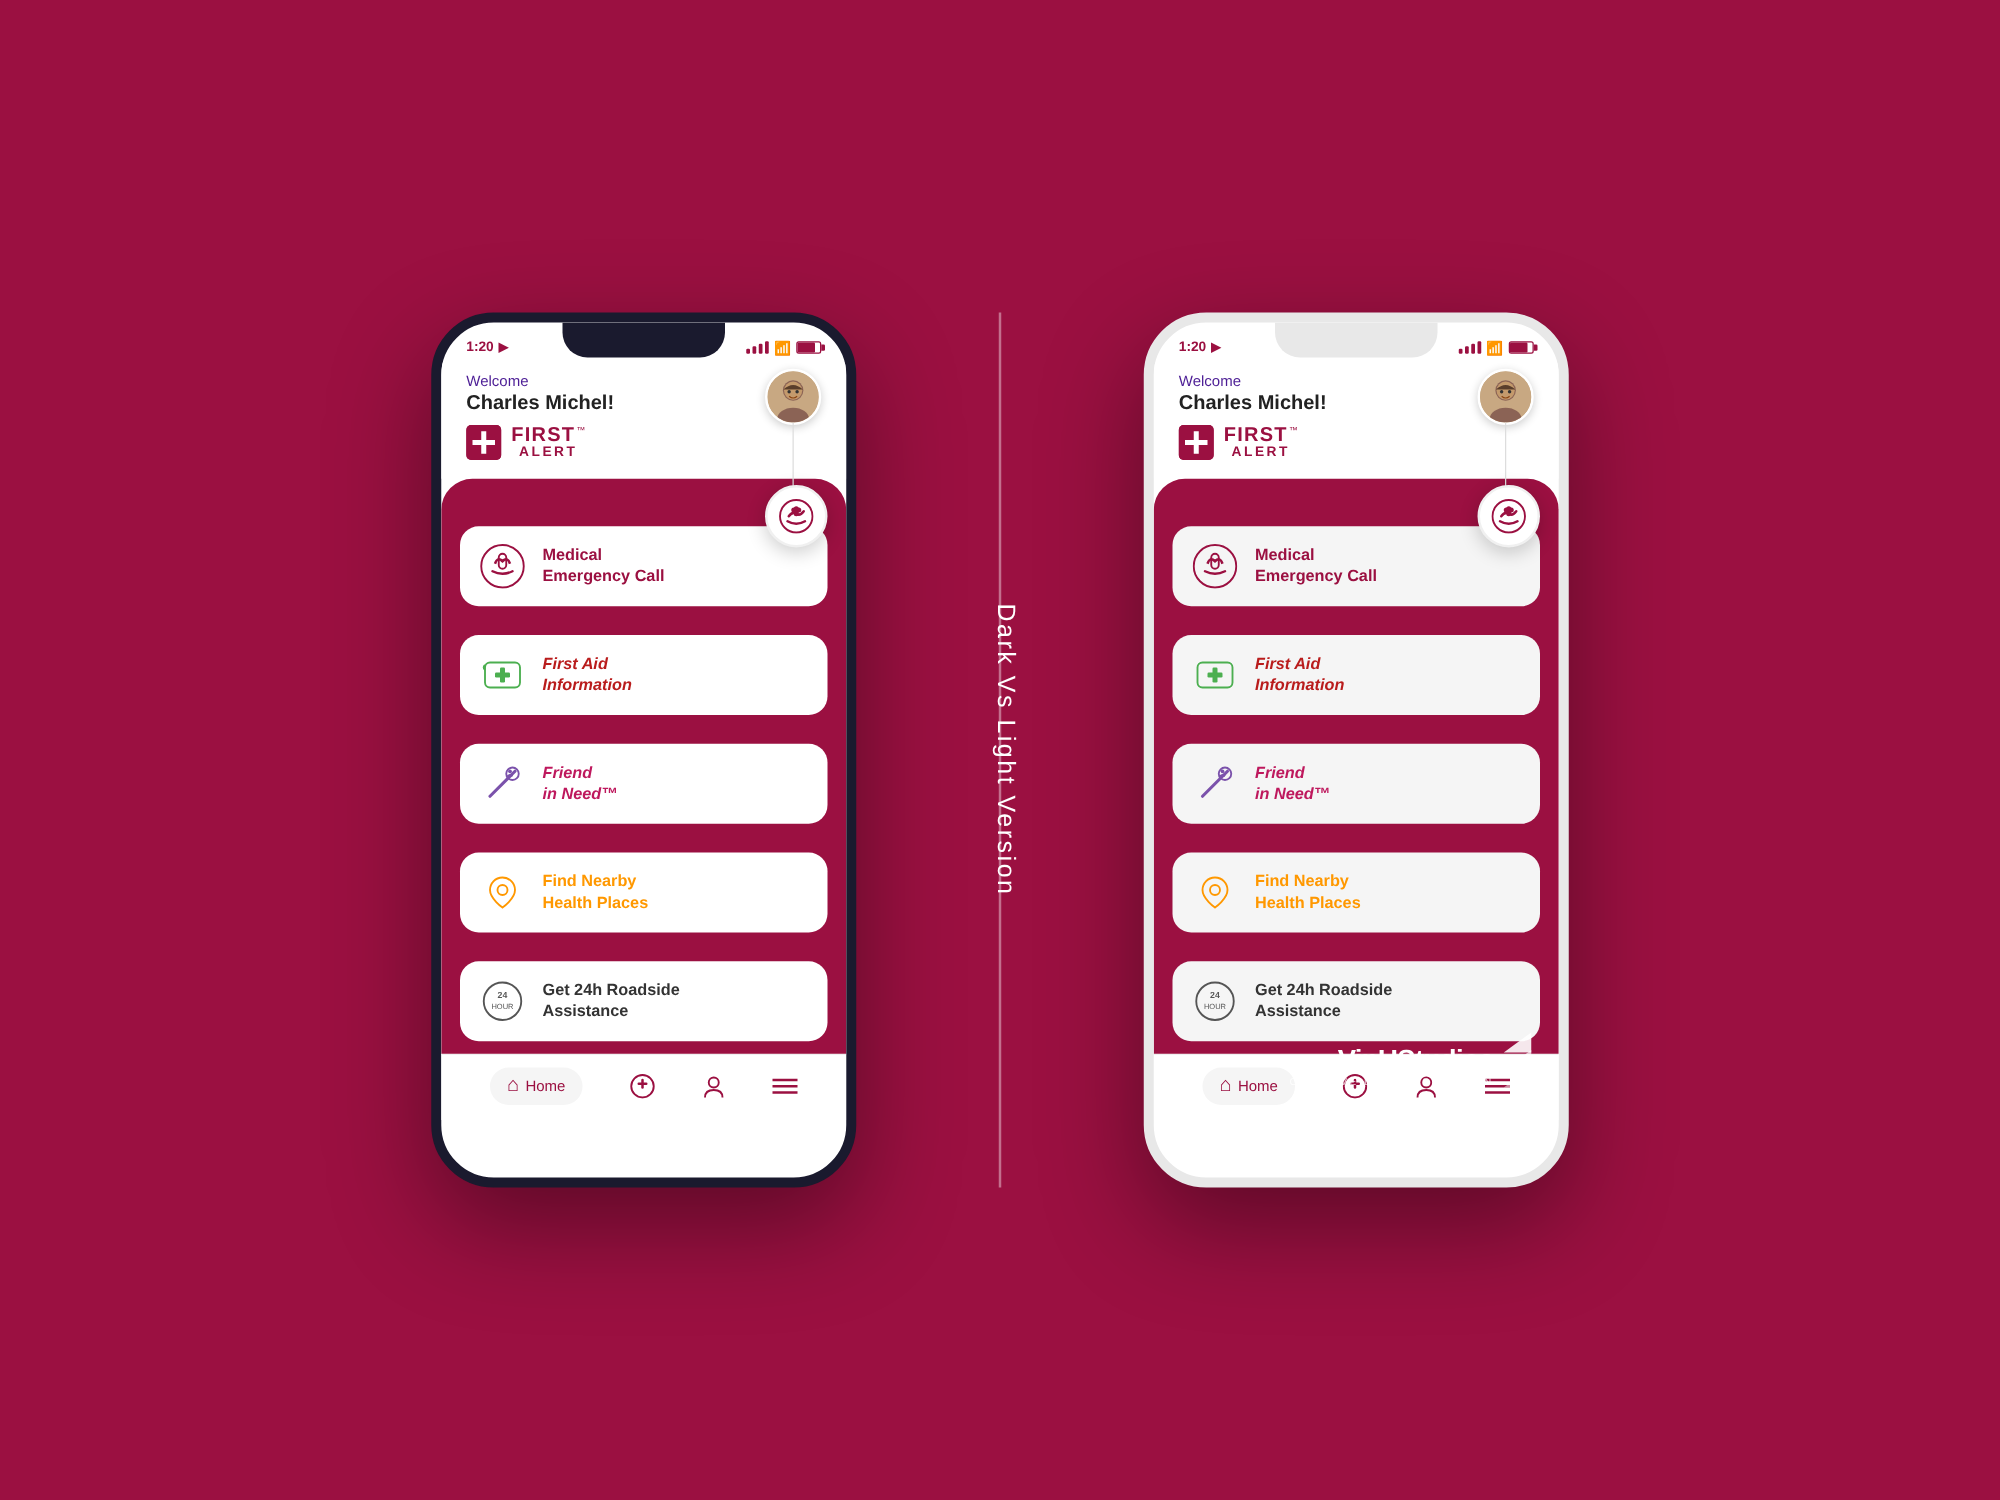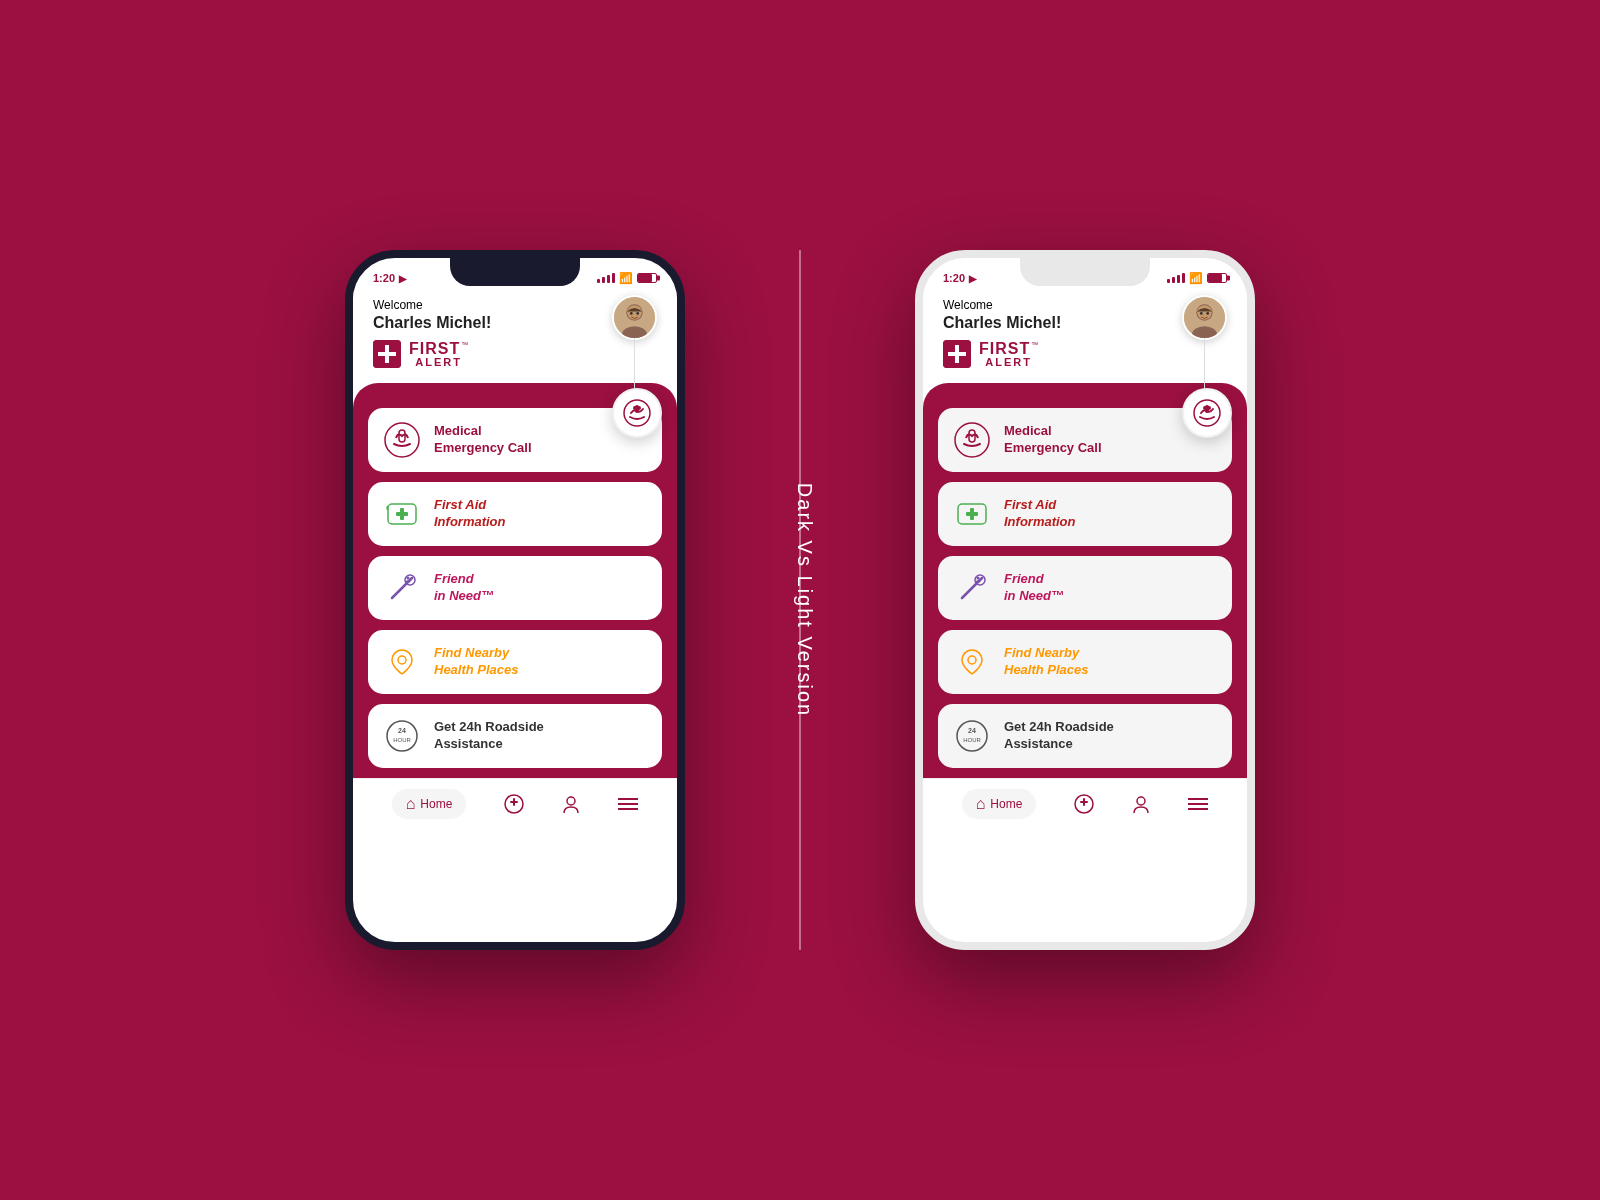--- a/index.html
+++ b/index.html
@@ -105,21 +105,21 @@
 
     
     .phone-header {
       background: white;
       padding: 8px 20px 15px;
       position: relative;
     }
 
     .welcome-text {
       font-size: 12px;
-      color: #000000;
+      color: #4c1d95;
       font-weight: 400;
     }
 
     .user-name {
       font-size: 16px;
       font-weight: 700;
       color: #222;
       margin: 2px 0 8px;
     }
 
@@ -232,41 +232,42 @@
 
     
     .menu-item {
       background: white;
       border-radius: 15px;
       padding: 14px 16px;
       display: flex;
       align-items: center;
       gap: 14px;
       cursor: pointer;
+      margin-top: 13px;
     }
 
     .menu-icon-wrap {
       width: 36px;
       height: 36px;
       display: flex;
       align-items: center;
       justify-content: center;
       flex-shrink: 0;
     }
 
     .menu-label {
       font-size: 13px;
       font-weight: 600;
       line-height: 1.3;
     }
 
     .color-red { color: #9B1041; }
     .color-green { color: #b91c1c; font-style: italic; }
     .color-purple { color: #be185d; font-style: italic; }
-    .color-orange { color: #FF9800; font-style: italic; }
+    .color-orange { color: #FF9800; }
     .color-dark { color: #333; }
 
     
     .bottom-nav {
       background: white;
       display: flex;
       align-items: center;
       justify-content: space-around;
       padding: 10px 20px 12px;
       border-top: 1px solid #f0f0f0;

